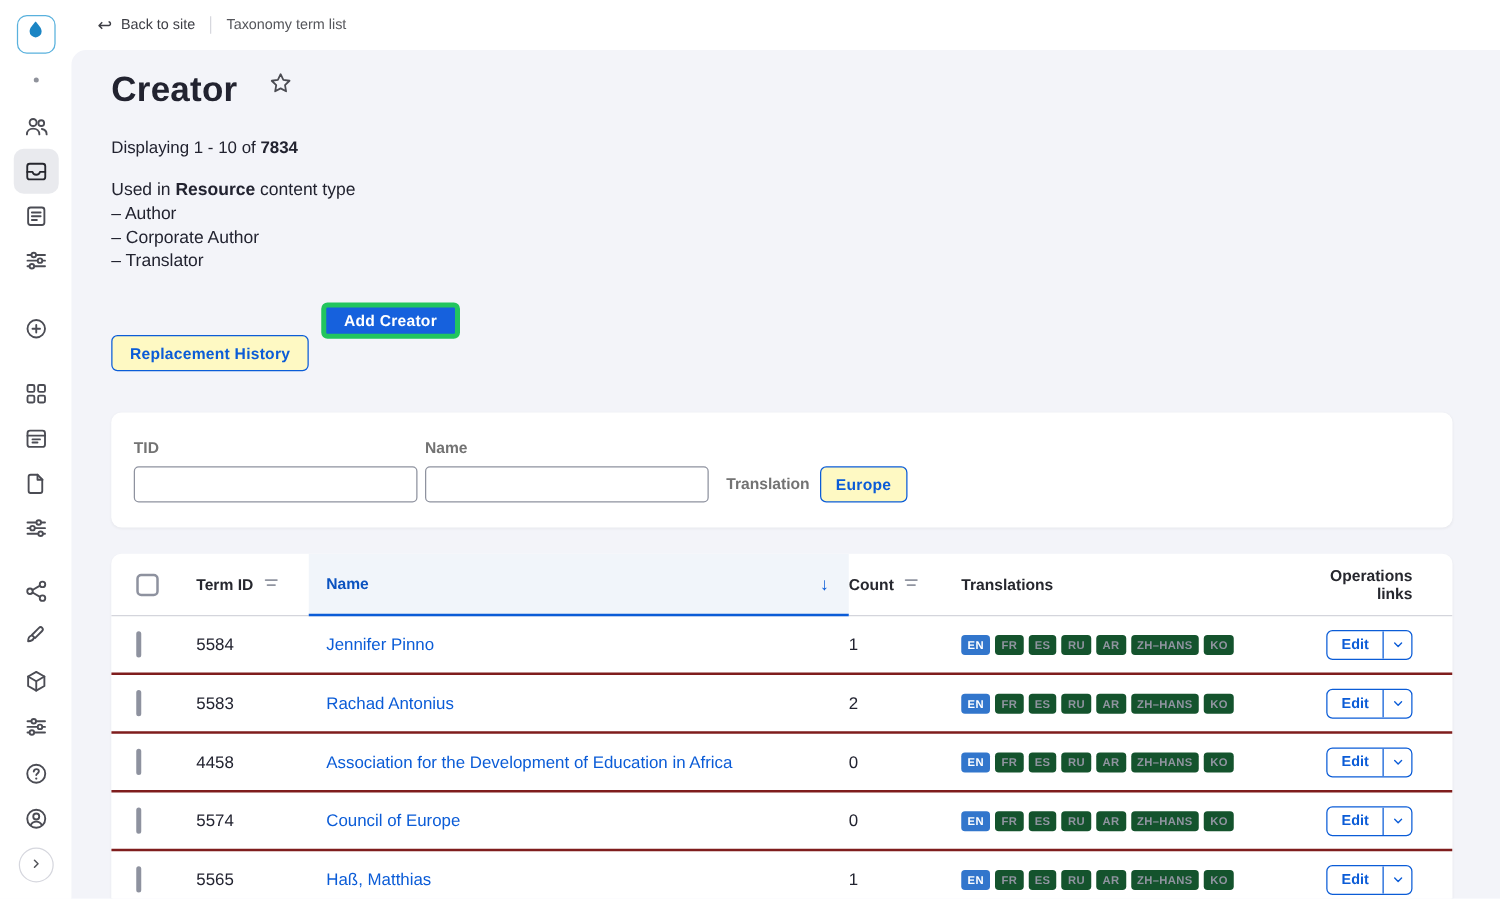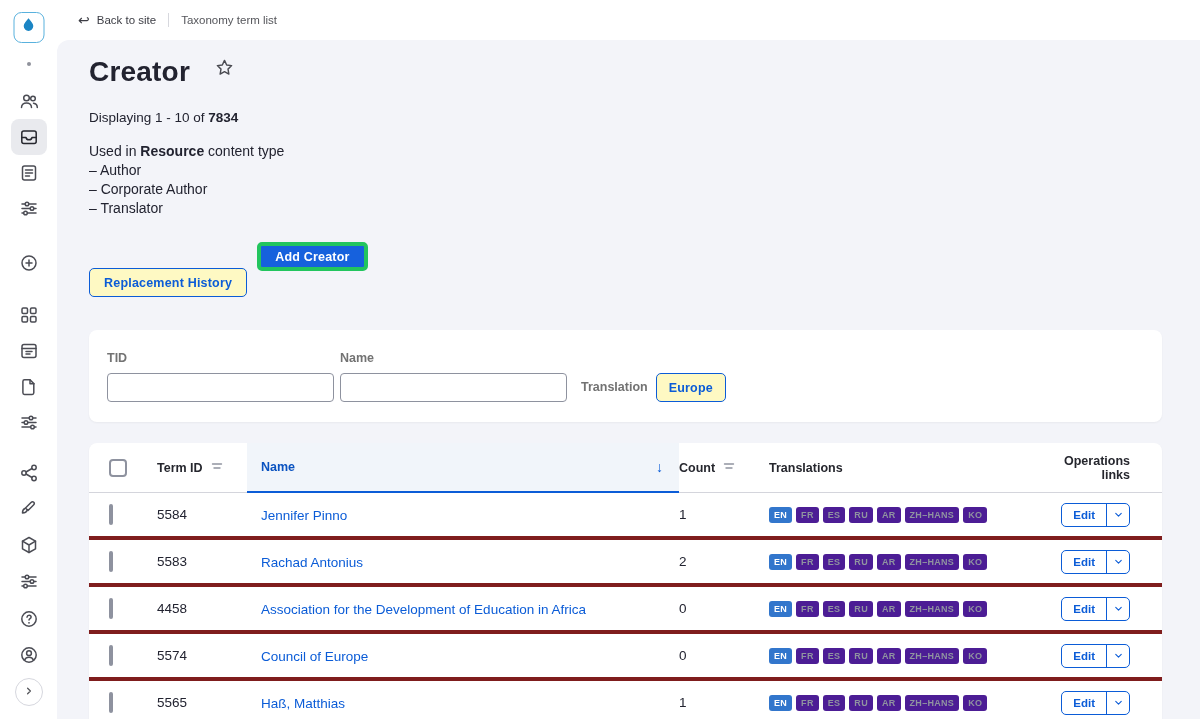--- a/index.html
+++ b/index.html
@@ -60,26 +60,26 @@
   
   .table-card { margin-top:21px; height:345px; overflow:hidden; }
   .thead, .trow { display:grid; grid-template-columns:48px 104px 418px 90px 276px 1fr;
                   align-items:center; padding:0 32px 0 20px; }
   .thead { height:50px; border-bottom:1px solid #d4d5dc; font-size:12.5px; font-weight:700; }
   .th { display:flex; align-items:flex-end; gap:8px; color:#26272e; }
   .th-name { align-self:stretch; background:#f1f5fa; border-bottom:2px solid #0b5cd7; margin-bottom:-1px;
              margin-left:-14px; padding-left:14px; padding-right:16px; color:#0b53c0; display:flex; align-items:center; }
   .sort-arrow { margin-left:auto; color:#0b5cd7; font-size:14px; font-weight:700; cursor:pointer; }
   .th-ops { justify-self:end; text-align:right; }
-  .trow { height:47px; border-bottom:4px solid #7f1d1d; }
+  .trow { height:47px; border-bottom:2px solid #7f1d1d; }
   .cbx { width:18px; height:18px; border:2px solid #8e929f; border-radius:4px; background:#fff; cursor:pointer; }
   .cell-tid, .cell-count { font-size:13.5px; color:#222330; }
   .cell-name a { color:#0b5cd7; text-decoration:none; font-size:13.5px; cursor:pointer; }
   .badges { display:flex; gap:4px; align-items:center; }
-  .badge { font-size:9px; font-weight:700; padding:3px 5px; border-radius:3px; background:#4c1d95; color:#9094a0;
+  .badge { font-size:9px; font-weight:700; padding:3px 5px; border-radius:3px; background:#14532d; color:#9094a0;
            letter-spacing:.3px; white-space:nowrap; }
   .badge.on { background:#3276cc; color:#fff; }
   .cell-ops { justify-self:end; }
   .editbtn { display:inline-flex; height:24px; border:1px solid #0b5cd7; border-radius:5px; background:#fff;
              overflow:hidden; align-items:stretch; cursor:pointer; }
   .edit-label { padding:0 11px; font-size:11.5px; font-weight:700; color:#0b5cd7; display:flex; align-items:center;
                 border-right:1px solid #0b5cd7; }
   .edit-caret { width:22px; display:flex; align-items:center; justify-content:center; color:#0b5cd7; cursor:pointer; }
 </style>
 </head>

